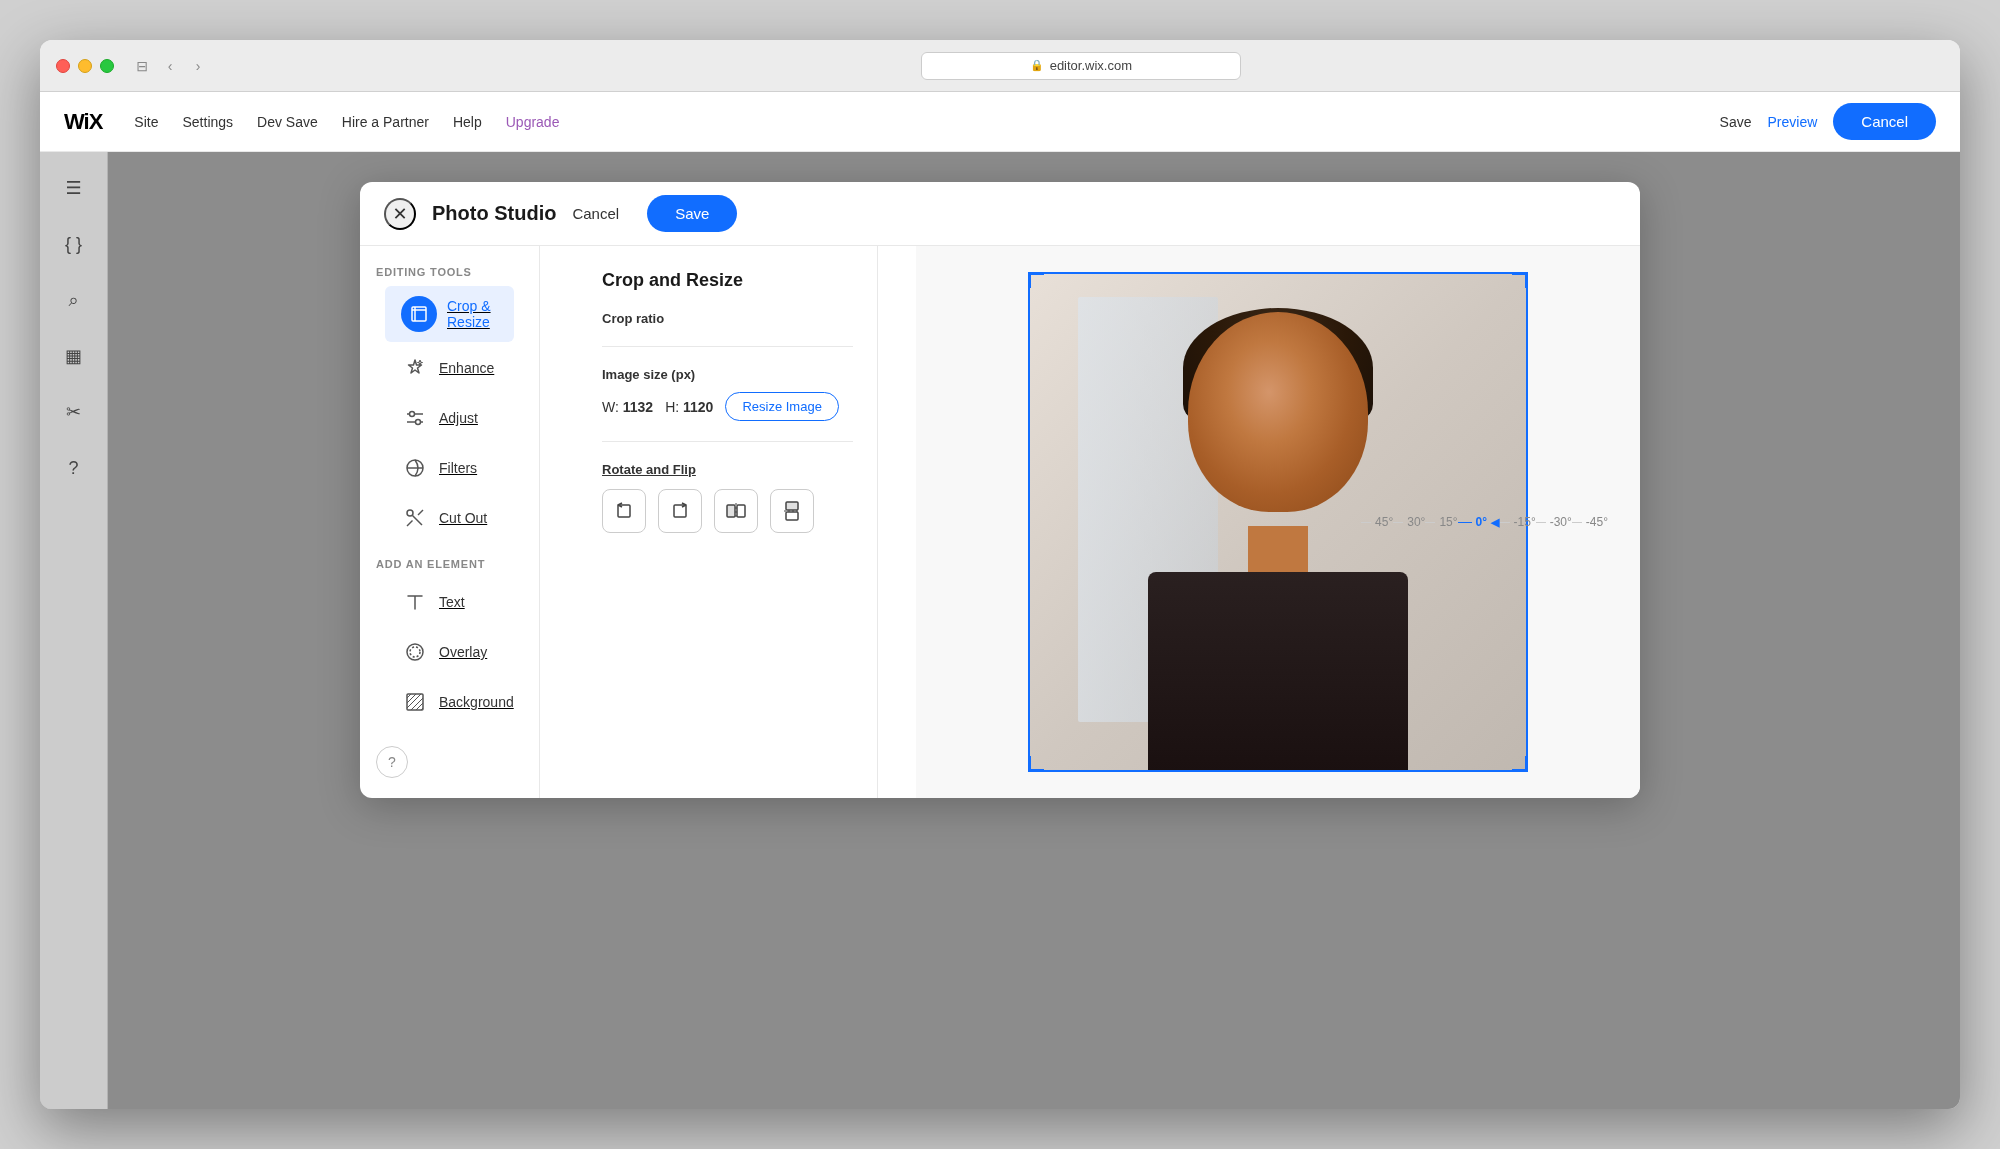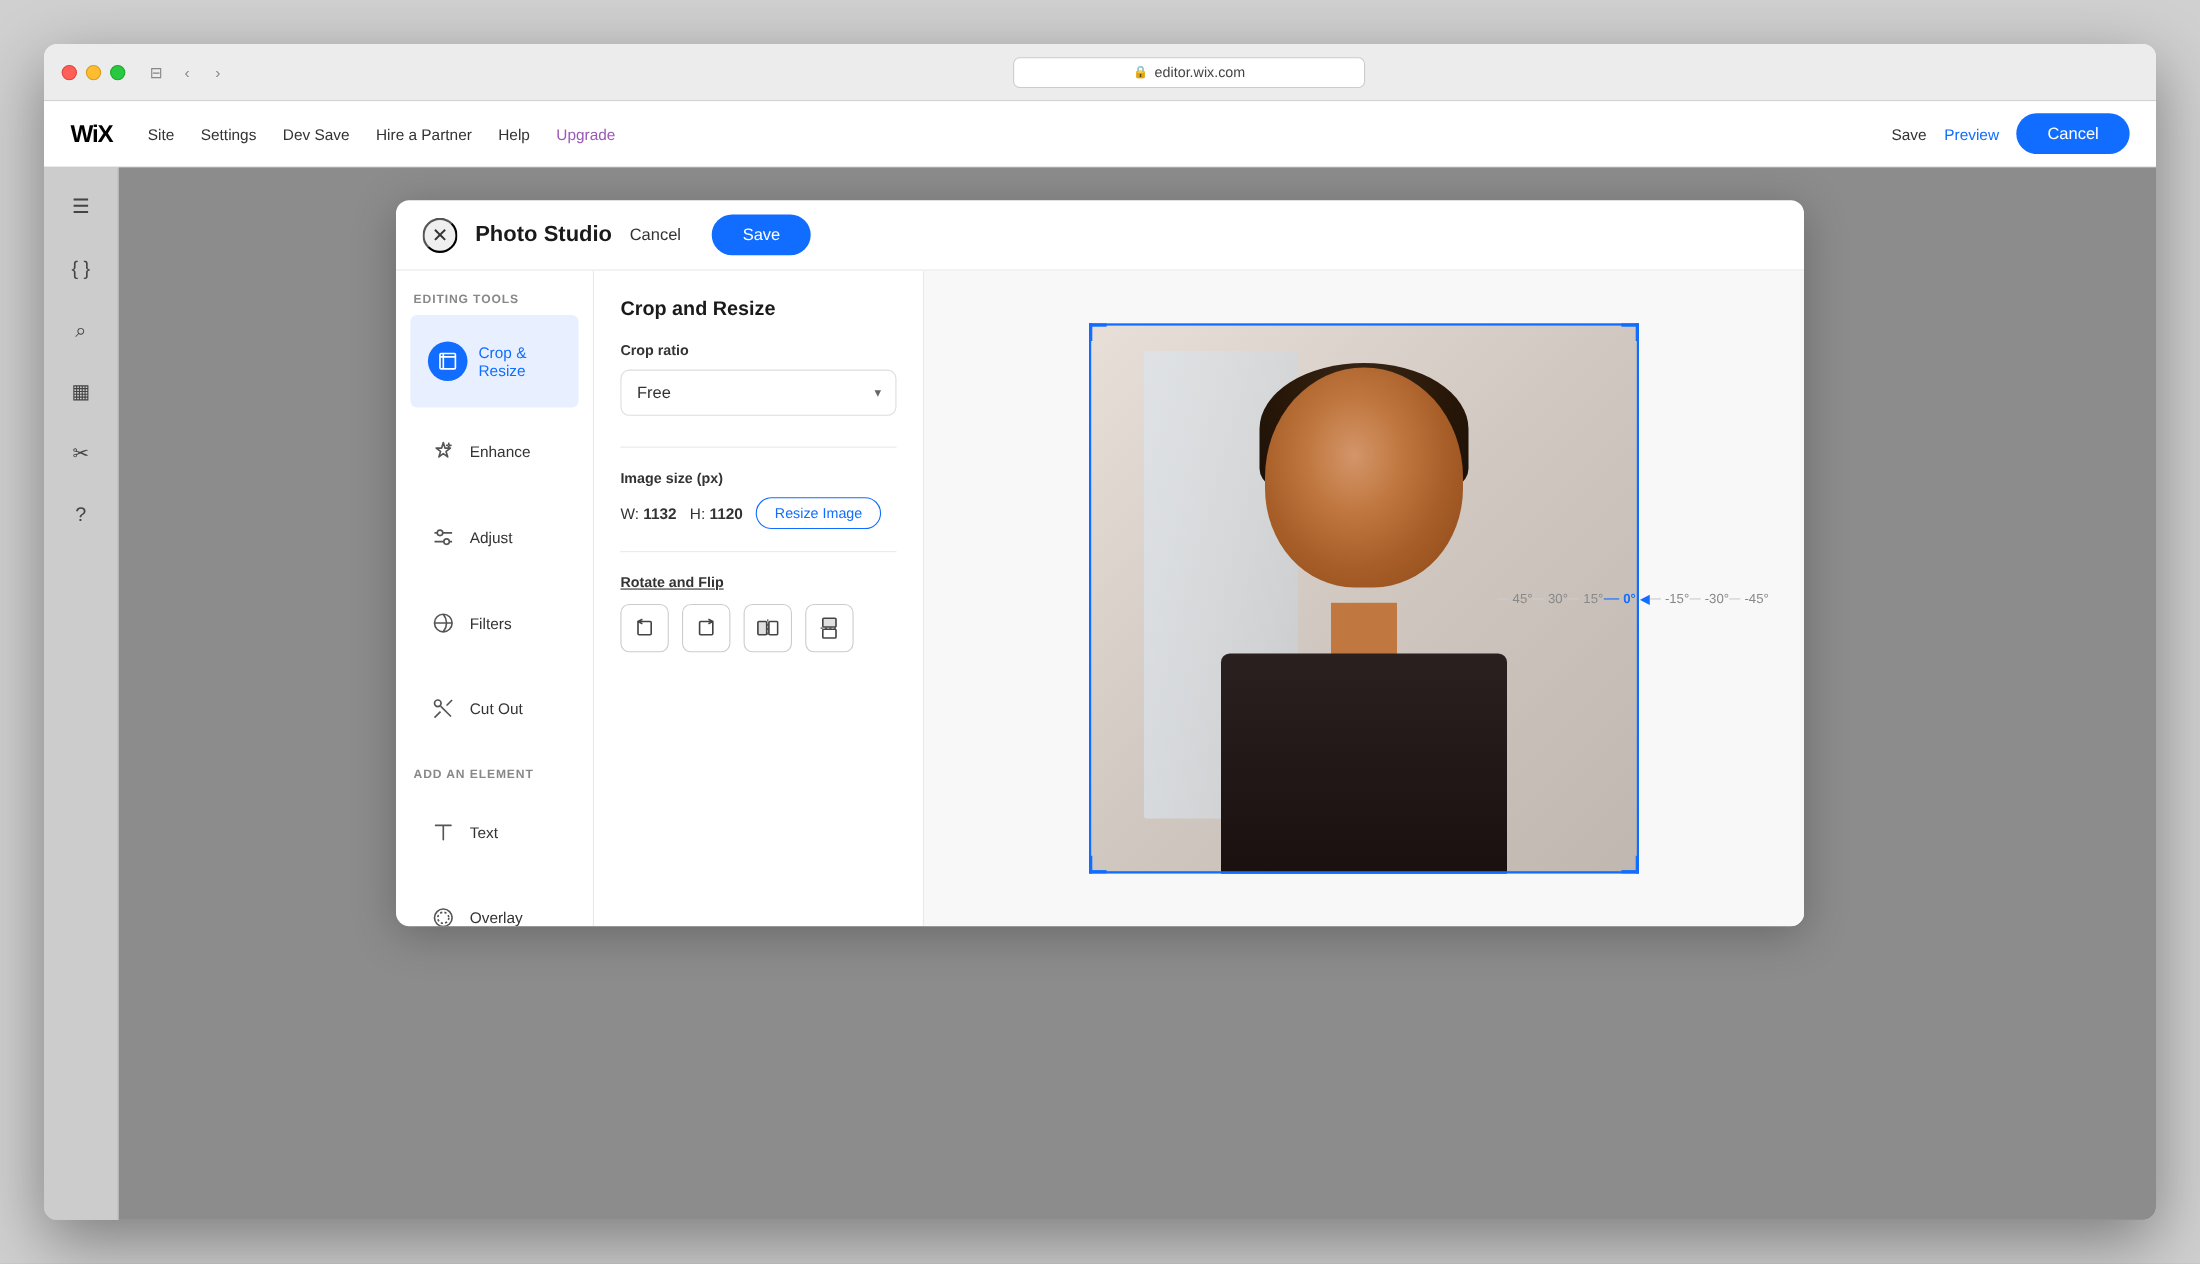--- a/index.html
+++ b/index.html
@@ -335,20 +335,21 @@
       font-size: 15px;
       font-weight: 500;
       cursor: pointer;
     }
 
     
     .modal-body {
       display: flex;
       flex: 1;
       overflow: hidden;
+      gap: 38px;
     }
 
     
     .editing-tools-panel {
       width: 180px;
       border-right: 1px solid #e8e8e8;
       padding: 20px 0;
       flex-shrink: 0;
       overflow-y: auto;
     }
@@ -357,24 +358,25 @@
       font-weight: 700;
       color: #888;
       letter-spacing: 0.8px;
       padding: 0 16px;
       margin-bottom: 8px;
     }
     .tool-item {
       display: flex;
       align-items: center;
       gap: 10px;
-      padding: 24px 16px;
+      padding: 10px 16px;
       cursor: pointer;
       border-radius: 6px;
-      margin: 2px 13px;
+      margin: 2px 25px;
+      text-decoration: underline;
     }
     .tool-item.active {
       background: #e8f0ff;
     }
     .tool-icon {
       width: 28px;
       height: 28px;
       display: flex;
       align-items: center;
       justify-content: center;
@@ -777,30 +779,20 @@
 
             <div style="margin-top: 20px; padding: 0 16px;">
               <div class="tool-icon" style="width:32px;height:32px;border:1.5px solid #ccc;border-radius:50%;font-size:14px;color:#888;display:flex;align-items:center;justify-content:center;cursor:pointer;">?</div>
             </div>
           </div>
 
           <div class="controls-panel">
             <h3 class="section-title">Crop and Resize</h3>
 
             <div class="field-label">Crop ratio</div>
-            <div class="select-wrapper">
-              <select class="select-box">
-                <option>Free</option>
-                <option>1:1</option>
-                <option>4:3</option>
-                <option>16:9</option>
-                <option>3:2</option>
-              </select>
-              <span class="select-arrow">▾</span>
-            </div>
 
             <div class="divider-h"></div>
 
             <div class="field-label">Image size (px)</div>
             <div class="size-inputs">
               <span class="size-value">W: <strong>1132</strong></span>
               <span class="size-value">H: <strong>1120</strong></span>
               <button class="resize-btn">Resize Image</button>
             </div>
 

